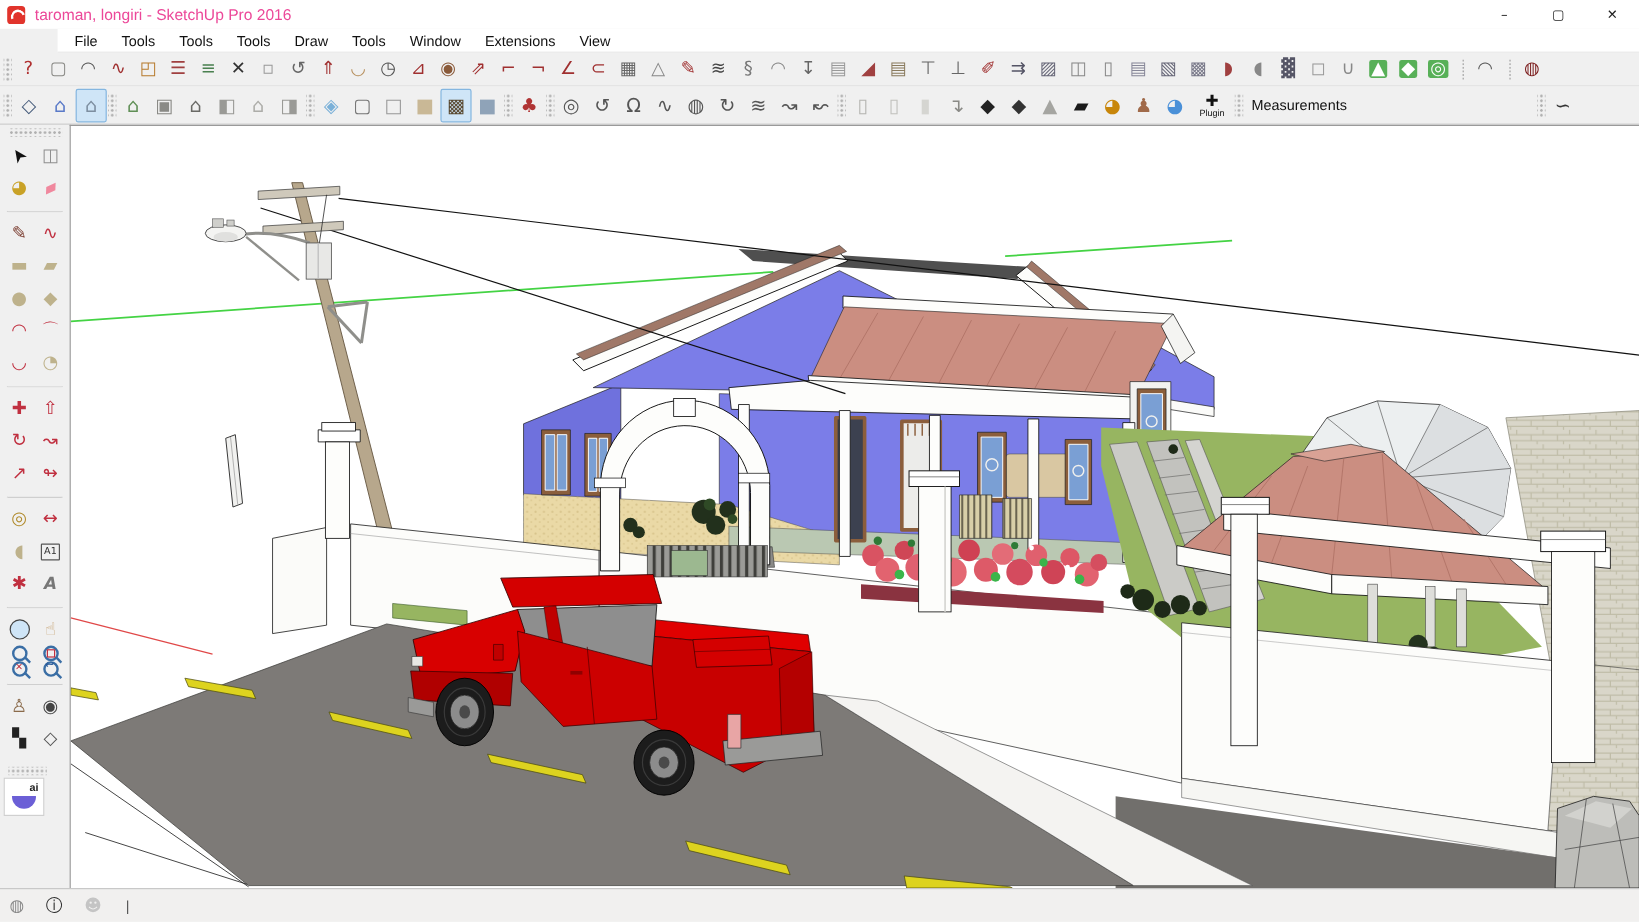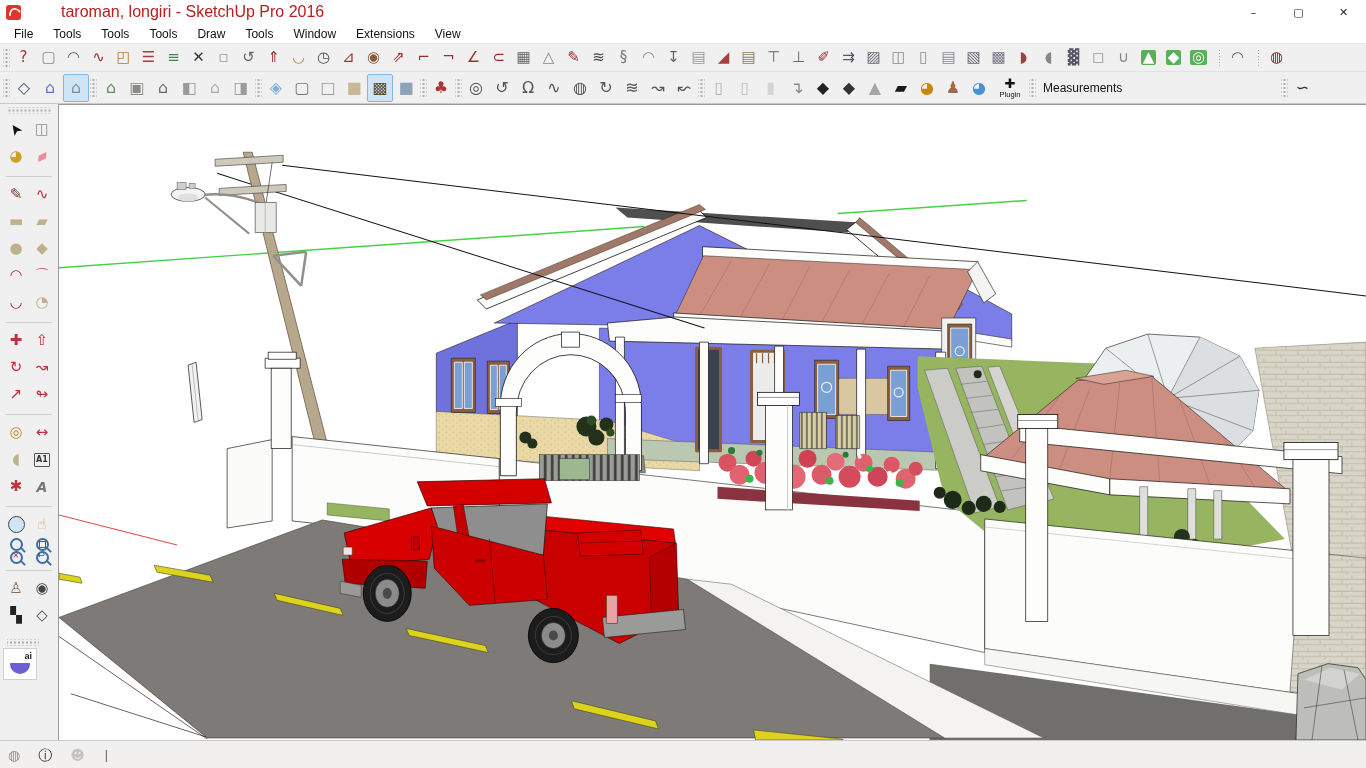--- a/index.html
+++ b/index.html
@@ -1,23 +1,23 @@
 <!DOCTYPE html>
 <html style="--titlebar-bg: #ffffff; --toolbar-bg: #f0f0f0; --statusbar-bg: #f1f0ef; --viewport-bg: #ffffff; --logo-red: #e1342c; --accent-selection: #cfe5f7; --selection-border: #84b6e0; --ai-purple: #6b5fd6; --axis-green: #44d344; --axis-red: #e04848; --wall-blue: #7b7de8; --wall-blue-dark: #6f71dd; --roof-salmon: #cb8e81; --roof-salmon-dark: #b27568; --roof-brown: #a07868; --road-gray: #7d7a77; --lane-yellow: #ddd31f; --lawn-green: #97b561; --terrace-beige: #ead9a6; --porch-sage: #bac8b2; --paving-gray: #d9d6c9; --pole-tan: #b7a78c; --truck-red: #d40000; --truck-red-dark: #b00000; --glass-gray: #8e8e8e; --window-brown: #8b5e3c; --window-glass: #7a9fd4; --dome-light: #eceff0; --dome-shade: #dcdfe1;"><head>
 <meta charset="utf-8">
 <style>
   * { margin:0; padding:0; box-sizing:border-box; }
   html,body { width:1366px; height:768px; overflow:hidden; font-family:"Liberation Sans","DejaVu Sans",sans-serif; background:#f0f0f0; }
   .titlebar { height:24px; background:var(--titlebar-bg); display:flex; align-items:center; padding-left:6px; }
   .logo { width:15px; height:15px; background:var(--logo-red); border-radius:3px; position:relative; margin-right:8px; flex:none; }
   .logo::after { content:""; position:absolute; left:3px; top:3px; width:8px; height:8px; border:2px solid #fff; border-color:#fff transparent transparent #fff; border-radius:50%; transform:rotate(25deg); }
-  .title-text { font-size:16px; color:#b91c1c;margin-left:32px; }
+  .title-text { font-size:13px; color:#ec4899; }
   .win-controls { margin-left:auto; display:flex; height:100%; }
   .win-btn { width:45px; height:100%; display:flex; align-items:center; justify-content:center; font-size:11px; color:#222; font-family:"DejaVu Sans",sans-serif; }
-  .menubar { height:20px; background:var(--titlebar-bg); display:flex; align-items:center; padding-left:4px; border-bottom:1px solid #e8e8e8; }
+  .menubar { height:20px; background:var(--titlebar-bg); display:flex; align-items:center; padding-left:4px; border-bottom:1px solid #e8e8e8;margin-left:48px; }
   .menu-item { font-size:12px; color:#111; padding:2px 10px; }
   .tb { background:var(--toolbar-bg); display:flex; align-items:center; }
   .tb1 { height:28px; border-bottom:1px solid #e2e2e2; padding-left:2px; }
   .tb2 { height:32px; border-bottom:1px solid #c9c9c9; padding-left:2px; }
   .grip { width:7px; height:20px; flex:none; background-image:radial-gradient(circle,#b0b0b0 1px,transparent 1.2px); background-size:4px 4px; background-position:center; margin:0 1px; }
   .tbtn { width:25px; height:24px; flex:none; display:flex; align-items:center; justify-content:center; font-size:15px; line-height:1; border:1px solid transparent; border-radius:2px; font-family:"DejaVu Sans",sans-serif; }
   .tb2 .tbtn { width:26px; height:28px; font-size:16px; }
   .tbtn.sel { background:var(--accent-selection); border-color:var(--selection-border); }
   .tbtn.gap-left { margin-left:14px; position:relative; }
   .tbtn.gap-left::before { content:""; position:absolute; left:-8px; top:2px; bottom:2px; width:2px; background-image:radial-gradient(circle,#b0b0b0 .8px,transparent 1px); background-size:3px 3px; }
@@ -28,21 +28,21 @@
   .meas-box { width:150px; height:20px; }
   .main { display:flex; height:636px; }
   .palette { width:58px; background:var(--toolbar-bg); padding:2px 2px 0 3px; flex:none; }
   .pal-grip { height:7px; background-image:radial-gradient(circle,#b0b0b0 1px,transparent 1.2px); background-size:4px 4px; background-position:center; margin:1px 4px 2px; }
   .pal-grid { display:grid; grid-template-columns:26px 26px; gap:0px; }
   .pal-tool { width:26px; height:27px; display:flex; align-items:center; justify-content:center; font-size:15px; line-height:1; border:1px solid transparent; border-radius:2px; font-family:"DejaVu Sans",sans-serif; }
   .pal-tool.sel { background:var(--accent-selection); border-color:var(--selection-border); }
   .sepcell { grid-column:1 / -1; height:7px; border-bottom:1px solid #cfcfcf; margin:0 2px 4px; width:auto !important; }
   .rot-up-left { transform:rotate(-125deg); }
   .rot-slight { transform:rotate(-25deg); }
-  .chip { font-size:8px !important; font-weight:bold; border:1px solid #555 !important; width:16px !important; height:14px !important; align-self:center; justify-self:center; border-radius:1px; }
+  .chip { font-size:8px !important; font-weight:normal; border:1px solid #555 !important; width:16px !important; height:14px !important; align-self:center; justify-self:center; border-radius:1px; }
   .bold-it { font-weight:bold; font-style:italic; font-size:14px !important; }
   .orbit { width:17px !important; height:17px !important; border-radius:50%; background:linear-gradient(135deg,#c23040 0 50%,#3f9a4d 50% 100%); border:1px solid #444 !important; align-self:center; justify-self:center; }
   .mag { width:13px !important; height:13px !important; border:2px solid #3a6ea5 !important; border-radius:50%; position:relative; align-self:center; justify-self:center; }
   .mag::after { content:""; position:absolute; width:6px; height:2px; background:#3a6ea5; right:-5px; bottom:-2px; transform:rotate(45deg); }
   .mag.mw::before { content:""; position:absolute; inset:1px; border:1px solid #c03040; }
   .mag.mx::before { content:"✕"; position:absolute; top:-1px; left:1px; font-size:8px; color:#c03040; }
   .mag.mp::before { content:"↩"; position:absolute; top:-2px; left:0px; font-size:9px; color:#2a5a9a; }
   .ai-pal { margin-top:10px; width:40px; }
   .ai-btn { width:34px; height:32px; background:#fff; border:1px solid #d0d0d0; display:flex; align-items:center; justify-content:center; position:relative; }
   .ai-disc { width:20px; height:20px; border-radius:50%; background:linear-gradient(180deg,#ffffff 0 45%, var(--ai-purple) 45% 100%); position:relative;text-decoration:underline; }

